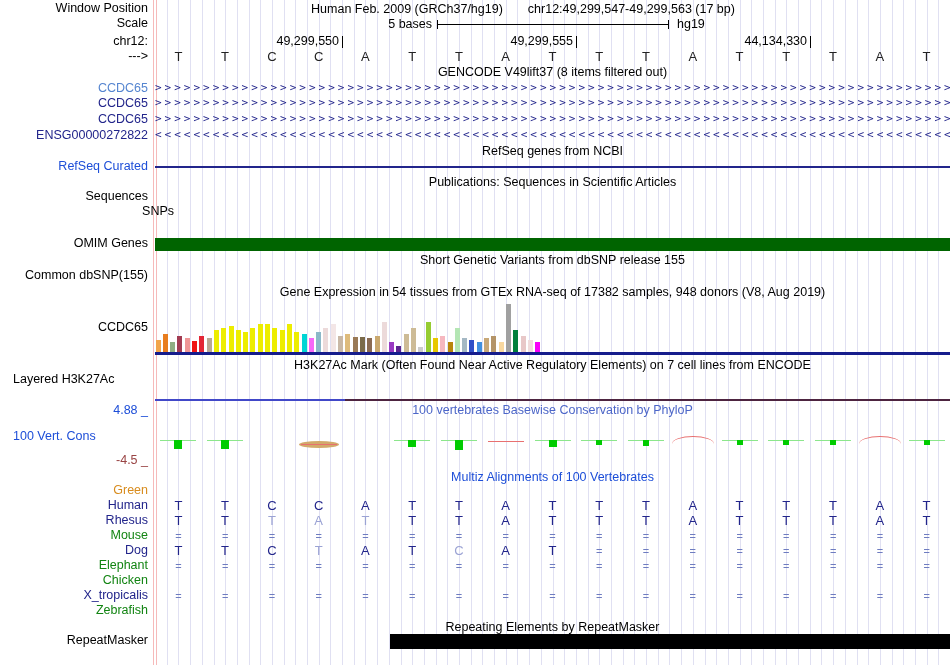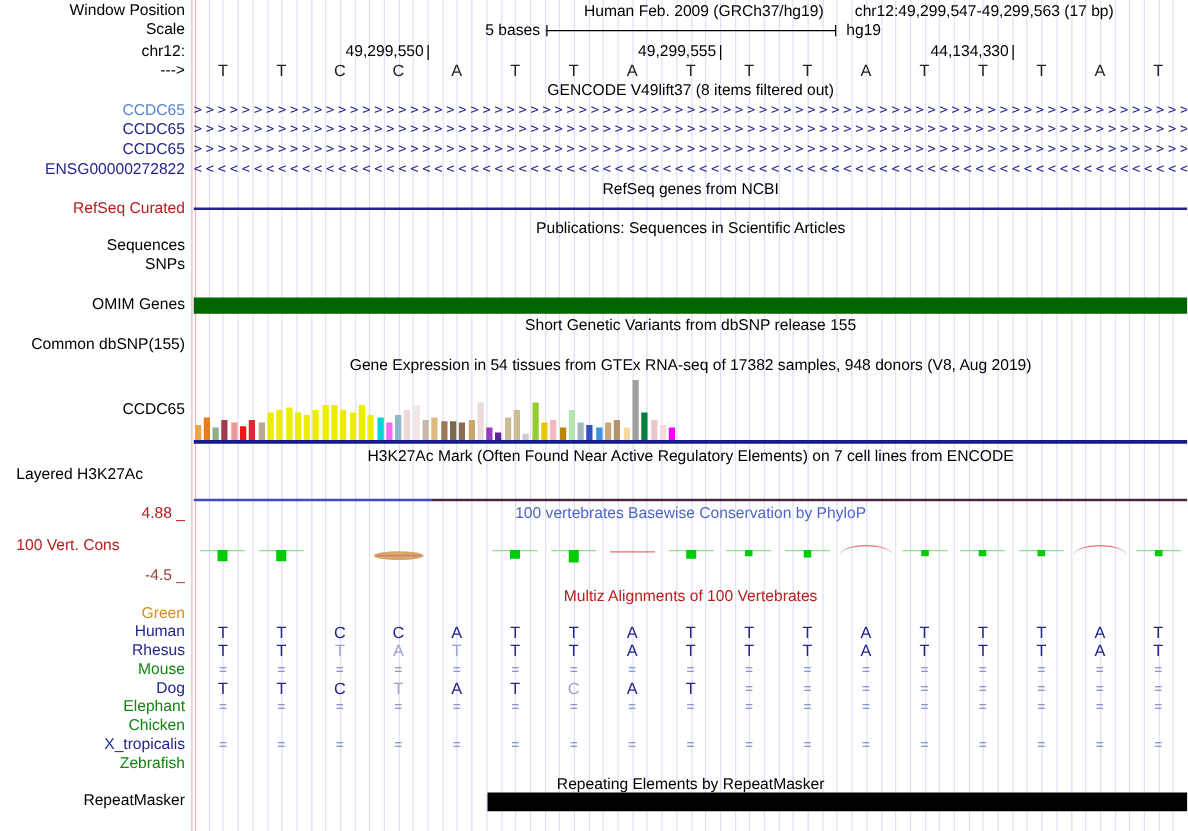--- a/index.html
+++ b/index.html
@@ -2,21 +2,21 @@
 <html><head>
 <meta charset="utf-8">
 <style>
   html,body{margin:0;padding:0;background:#fff;}
   #browser{position:relative;width:950px;height:665px;background:#fff;overflow:hidden;
     font-family:"Liberation Sans","DejaVu Sans",sans-serif;font-size:12.5px;color:#000;}
   .abs{position:absolute;}
   .label{position:absolute;left:0;width:148px;text-align:right;height:13px;line-height:13px;white-space:nowrap;}
   .label.lft{text-align:left;padding-left:13px;width:135px;}
   .ctitle{position:absolute;left:155px;width:795px;text-align:center;height:13px;line-height:13px;white-space:nowrap;}
-  .navy{color:#b91c1c;}
+  .navy{color:#1d4ed8;}
   .dkgreen{color:#006400;}
   .maroon{color:#994444;}
   .steel{color:#4c66c8;}
   .gridline{position:absolute;top:0;height:665px;width:1px;background:#e0e0f2;}
   .pinkline{position:absolute;top:0;height:665px;width:1px;background:#f6baba;}
   .chev{position:absolute;left:155px;width:795px;height:12px;line-height:12px;overflow:hidden;
     font-size:11px;letter-spacing:3px;color:#22258b;white-space:nowrap;font-family:"DejaVu Sans Mono",monospace;}
   .baseletter{position:absolute;width:24px;text-align:center;height:13px;line-height:13px;font-size:13px;color:#222;}
   .mzcell{position:absolute;width:24px;text-align:center;height:13px;line-height:13px;font-size:13px;color:#22258b;}
   .mzcell.eq{font-size:11px;color:#6e7cc0;}
@@ -102,21 +102,21 @@
       <div class="gridline" style="left: 891.5px;"></div>
       <div class="gridline" style="left: 903.2px;"></div>
       <div class="gridline" style="left: 914.9px;"></div>
       <div class="gridline" style="left: 926.6px;"></div>
       <div class="gridline" style="left: 938.3px;"></div>
       <div class="pinkline" style="left: 153px;"></div>
       <div class="pinkline" style="left: 156px;"></div>
     </div>
 
   <div class="label" style="top:2px;">Window Position</div>
-  <div class="abs" style="top:2px;left:155px;width:736px;text-align:right;white-space:nowrap;">
+  <div class="abs" style="top:2px;left:155px;width:736px;text-align:center;white-space:nowrap;">
     <span>Human Feb. 2009 (GRCh37/hg19)</span>
     <span style="display:inline-block;width:18px;"></span>
     <span>chr12:49,299,547-49,299,563 (17 bp)</span>
   </div>
 
   <div class="label" style="top:17px;">Scale</div>
   <div class="abs" style="top:17px;left:332px;width:100px;text-align:right;">5 bases</div>
   <div class="abs" style="top:24px;left:437px;width:231px;height:1px;background:#000;"></div>
   <div class="abs" style="top:20px;left:437px;width:1px;height:9px;background:#000;"></div>
   <div class="abs" style="top:20px;left:668px;width:1px;height:9px;background:#000;"></div>
@@ -162,21 +162,21 @@
   <div class="chev" style="top: 97px; color: rgb(34, 37, 139);">&gt;&gt;&gt;&gt;&gt;&gt;&gt;&gt;&gt;&gt;&gt;&gt;&gt;&gt;&gt;&gt;&gt;&gt;&gt;&gt;&gt;&gt;&gt;&gt;&gt;&gt;&gt;&gt;&gt;&gt;&gt;&gt;&gt;&gt;&gt;&gt;&gt;&gt;&gt;&gt;&gt;&gt;&gt;&gt;&gt;&gt;&gt;&gt;&gt;&gt;&gt;&gt;&gt;&gt;&gt;&gt;&gt;&gt;&gt;&gt;&gt;&gt;&gt;&gt;&gt;&gt;&gt;&gt;&gt;&gt;&gt;&gt;&gt;&gt;&gt;&gt;&gt;&gt;&gt;&gt;&gt;&gt;&gt;&gt;&gt;&gt;&gt;&gt;&gt;&gt;&gt;&gt;&gt;&gt;&gt;&gt;&gt;&gt;&gt;&gt;&gt;&gt;&gt;&gt;&gt;&gt;&gt;&gt;&gt;&gt;&gt;&gt;&gt;&gt;&gt;&gt;&gt;&gt;&gt;&gt;</div>
   <div class="chev" style="top: 113px; color: rgb(34, 37, 139);">&gt;&gt;&gt;&gt;&gt;&gt;&gt;&gt;&gt;&gt;&gt;&gt;&gt;&gt;&gt;&gt;&gt;&gt;&gt;&gt;&gt;&gt;&gt;&gt;&gt;&gt;&gt;&gt;&gt;&gt;&gt;&gt;&gt;&gt;&gt;&gt;&gt;&gt;&gt;&gt;&gt;&gt;&gt;&gt;&gt;&gt;&gt;&gt;&gt;&gt;&gt;&gt;&gt;&gt;&gt;&gt;&gt;&gt;&gt;&gt;&gt;&gt;&gt;&gt;&gt;&gt;&gt;&gt;&gt;&gt;&gt;&gt;&gt;&gt;&gt;&gt;&gt;&gt;&gt;&gt;&gt;&gt;&gt;&gt;&gt;&gt;&gt;&gt;&gt;&gt;&gt;&gt;&gt;&gt;&gt;&gt;&gt;&gt;&gt;&gt;&gt;&gt;&gt;&gt;&gt;&gt;&gt;&gt;&gt;&gt;&gt;&gt;&gt;&gt;&gt;&gt;&gt;&gt;&gt;&gt;</div>
   <div class="chev" style="top: 129px; color: rgb(34, 37, 139);">&lt;&lt;&lt;&lt;&lt;&lt;&lt;&lt;&lt;&lt;&lt;&lt;&lt;&lt;&lt;&lt;&lt;&lt;&lt;&lt;&lt;&lt;&lt;&lt;&lt;&lt;&lt;&lt;&lt;&lt;&lt;&lt;&lt;&lt;&lt;&lt;&lt;&lt;&lt;&lt;&lt;&lt;&lt;&lt;&lt;&lt;&lt;&lt;&lt;&lt;&lt;&lt;&lt;&lt;&lt;&lt;&lt;&lt;&lt;&lt;&lt;&lt;&lt;&lt;&lt;&lt;&lt;&lt;&lt;&lt;&lt;&lt;&lt;&lt;&lt;&lt;&lt;&lt;&lt;&lt;&lt;&lt;&lt;&lt;&lt;&lt;&lt;&lt;&lt;&lt;&lt;&lt;&lt;&lt;&lt;&lt;&lt;&lt;&lt;&lt;&lt;&lt;&lt;&lt;&lt;&lt;&lt;&lt;&lt;&lt;&lt;&lt;&lt;&lt;&lt;&lt;&lt;&lt;&lt;&lt;</div>
 
   <div class="ctitle" style="top:145px;">RefSeq genes from NCBI</div>
   <div class="label navy" style="top:160px;">RefSeq Curated</div>
   <div class="hline" style="top:166px;left:155px;width:795px;height:2px;background:#22258b;"></div>
 
   <div class="ctitle" style="top:176px;">Publications: Sequences in Scientific Articles</div>
   <div class="label" style="top:190px;">Sequences</div>
-  <div class="label" style="top:205px;">SNPs</div>
+  <div class="label" style="top:205px;padding-left:26px;">SNPs</div>
 
   <div class="label" style="top:237px;">OMIM Genes</div>
   <div class="hline" style="top:238px;left:155px;width:795px;height:13px;background:#006400;"></div>
 
   <div class="ctitle" style="top:254px;">Short Genetic Variants from dbSNP release 155</div>
   <div class="label" style="top:269px;">Common dbSNP(155)</div>
 
   <div class="ctitle" style="top:286px;">Gene Expression in 54 tissues from GTEx RNA-seq of 17382 samples, 948 donors (V8, Aug 2019)</div>
   <div class="label" style="top:321px;">CCDC65</div>
   <div id="gtex-bars">

